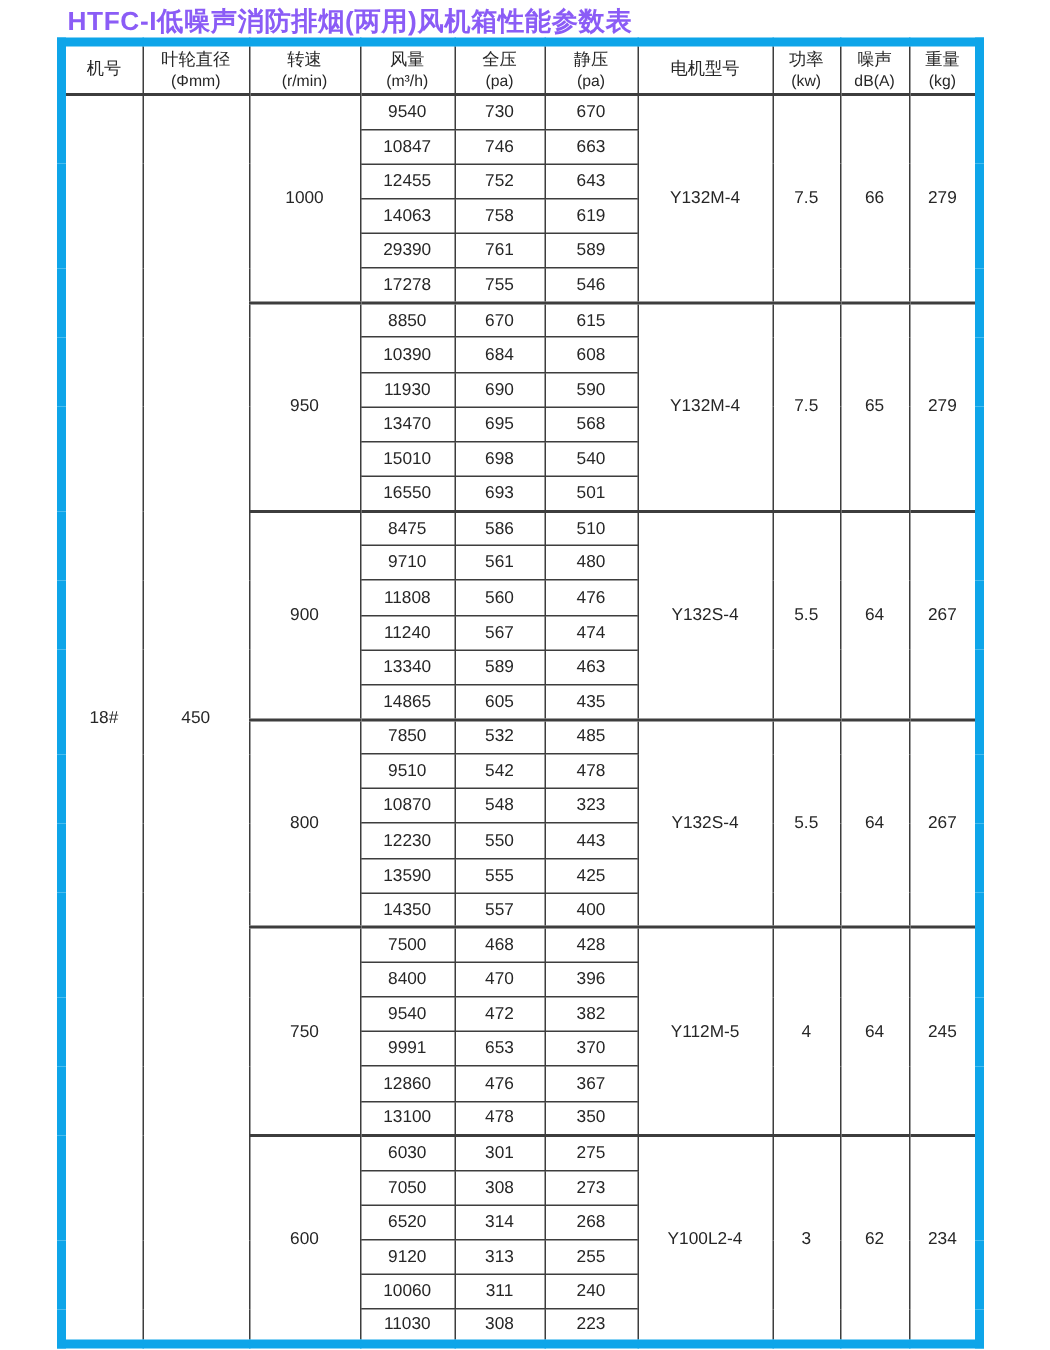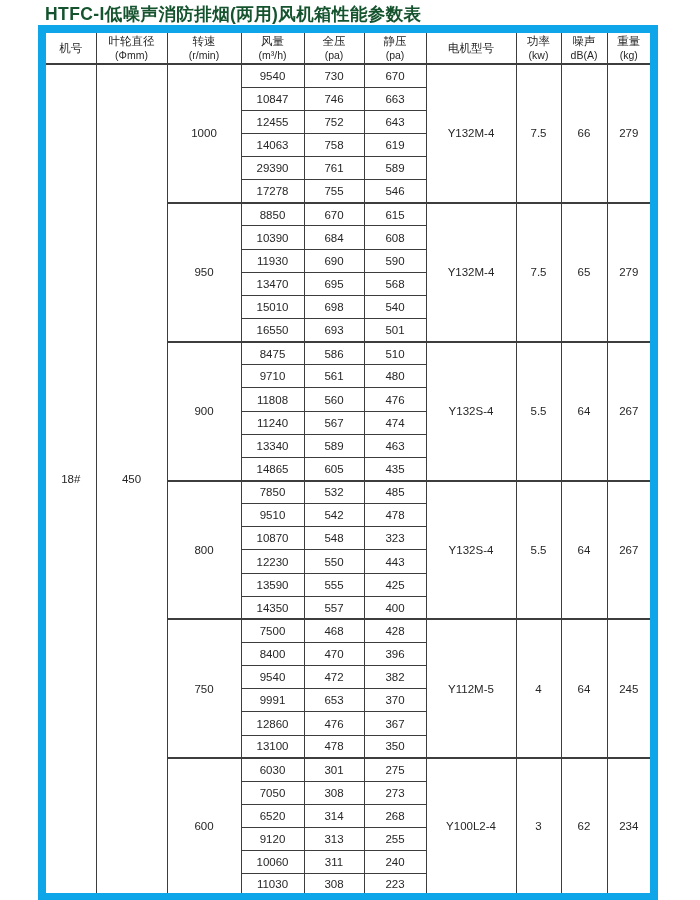--- a/index.html
+++ b/index.html
@@ -12,30 +12,30 @@
     position: relative;
     width: 700px; height: 900px;
     background: #ffffff;
     overflow: hidden;
   }
   .title {
     position: absolute;
     left: 45px; top: 2px;
     font-size: 17.5px;
     font-weight: bold;
-    color: #14532d;
+    color: #8b5cf6;
     letter-spacing: 0.4px;
     white-space: nowrap;
   }
   table.spec {
     position: absolute;
     left: 38px; top: 25px;
     border-collapse: collapse;
     table-layout: fixed;
-    border: 8px solid #0ea5e9;
+    border: 6px solid #0ea5e9;
   }
   table.spec td {
     border: 1px solid #3d3d3d;
     text-align: center;
     vertical-align: middle;
     font-size: 11.5px;
     color: #262626;
     padding: 0;
     overflow: hidden;
     white-space: nowrap;

